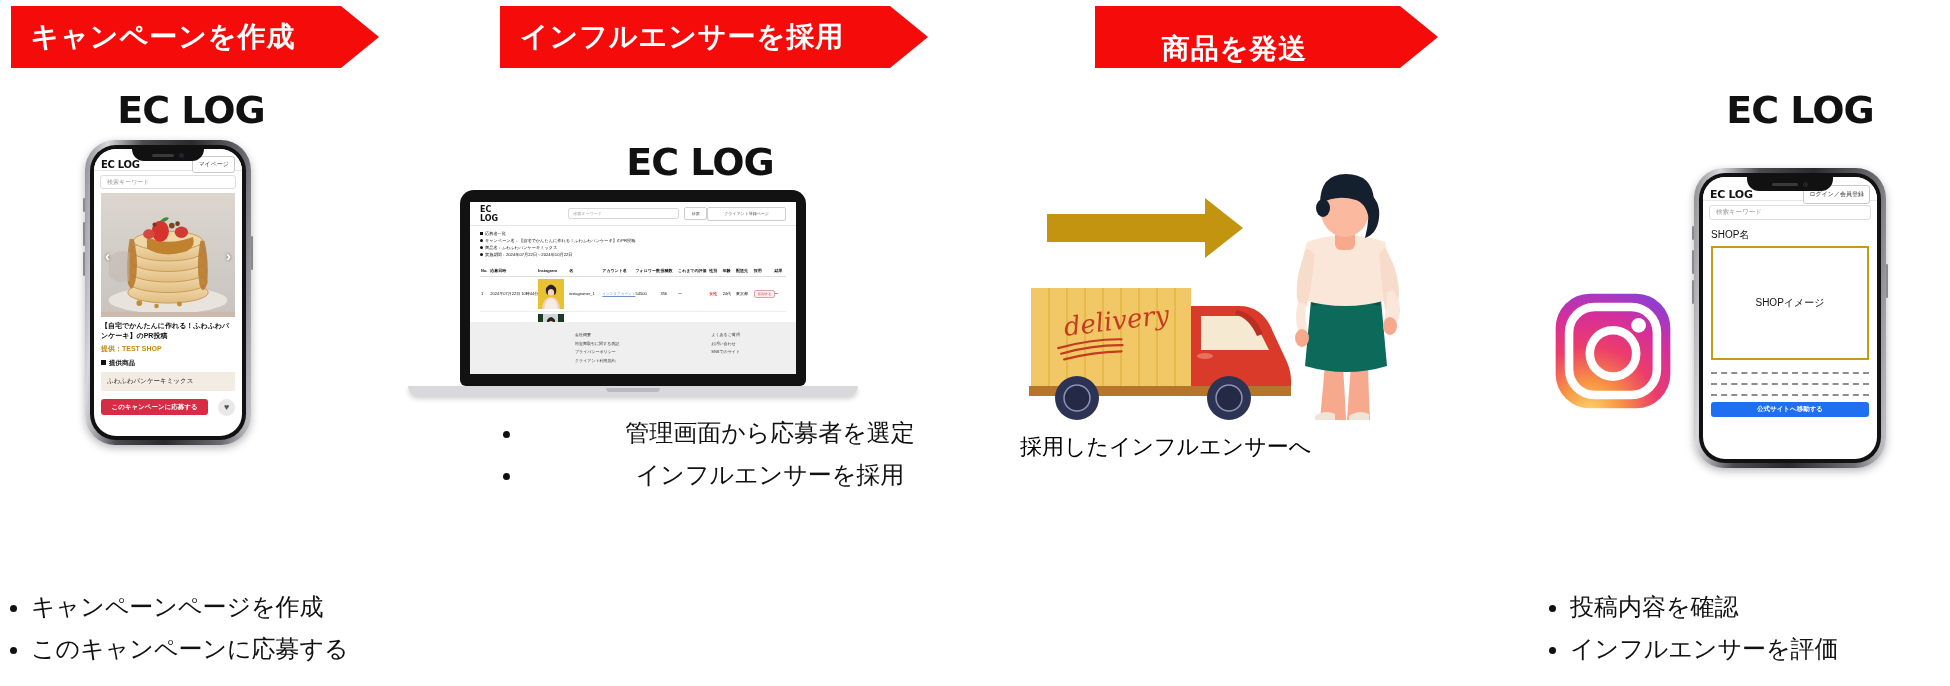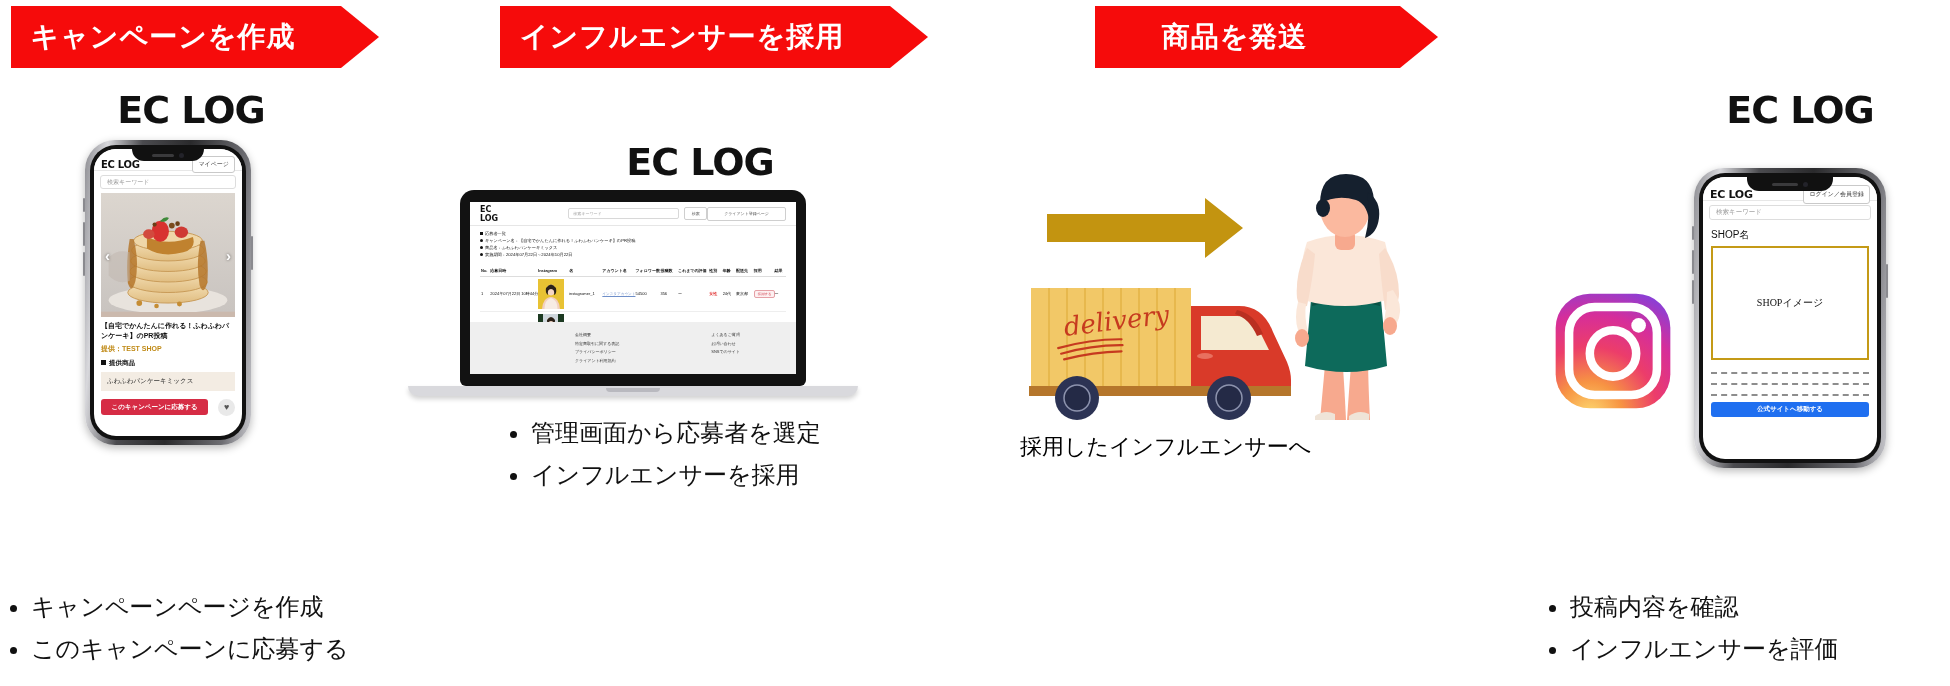--- a/index.html
+++ b/index.html
@@ -35,21 +35,21 @@
   }
   .banner .tip{
     position:absolute;right:-38px;top:0;
     width:0;height:0;
     border-top:31px solid transparent;
     border-bottom:31px solid transparent;
     border-left:38px solid #f60b0b;
   }
   .b1{margin:6px 150px 0 10px;}
   .b2{margin:6px 130px 0 10px;}
-  .b3{margin:6px 130px 0 75px;}
+  .b3{margin:6px 130px 0 75px;align-items:flex-end;}
   .b4{margin:6px 60px 0 10px;}
 
   
   .eclog{
     font-family:"DejaVu Sans",sans-serif;
     font-weight:bold;
     color:#111;
     letter-spacing:-1px;
     text-align:center;
   }
@@ -111,21 +111,21 @@
   .povide{color:#c08a16;font-weight:bold;padding:3px 7px 0;box-sizing:border-box;}
   .psec{color:#111;font-weight:bold;padding:5px 7px 0;box-sizing:border-box;}
   .pitem{background:#f3ece3;color:#222;margin:4px 7px 0;padding:5px 6px;box-sizing:border-box;}
   .applyrow{display:flex;align-items:center;gap:10px;padding:8px 7px 0;box-sizing:border-box;}
   .applybtn{background:#d62c45;color:#fff;border-radius:3px;text-align:center;
             display:flex;align-items:center;justify-content:center;font-weight:bold;}
   .heart{background:#e9e9e9;border-radius:50%;display:flex;align-items:center;justify-content:center;color:#555;}
 
   
   .shopname{color:#111;padding:4px 8px 0;box-sizing:border-box;}
-  .shopimg{border:2px solid #c49a16;margin:4px 8px 0;display:flex;align-items:center;justify-content:center;color:#111;box-sizing:border-box;font-family:Liberation Serif, serif;}
+  .shopimg{border:2px solid #c49a16;margin:4px 8px 0;display:flex;align-items:center;justify-content:center;color:#111;box-sizing:border-box;}
   .dashrow{margin:5px 8px 0;border-top:2px dashed #8d8d8d;}
   .gobtn{background:#1f6ff0;color:#fff;margin:6px 8px 0;border-radius:3px;
          display:flex;align-items:center;justify-content:center;font-weight:bold;}
 
   
   .laptop{position:absolute;}
   .lid{background:#121212;border-radius:14px 14px 6px 6px;padding:12px 10px 12px;box-sizing:border-box;}
   .lscreen{background:#fff;height:100%;overflow:hidden;position:relative;}
   .base{background:#d9d9dd;border-radius:0 0 10px 10px;position:relative;
         box-shadow:0 3px 5px rgba(0,0,0,.18);}
@@ -420,21 +420,21 @@
               <div>お問い合わせ</div>
               <div>SNSでのサイト</div>
             </div>
           </div>
 
         </div>
       </div>
       <div class="base" style="width:450px;height:10px;margin-left:0;"></div>
     </div>
 
-    <div class="bullets" style="left:13px;top:412px;width:520px;">
+    <div class="bullets" style="left:6px;top:412px;width:520px;text-align:center;">
       <ul style="padding-left:28px;">
         <li>管理画面から応募者を選定</li>
         <li>インフルエンサーを採用</li>
       </ul>
     </div>
   </div>
 
   <div class="col col3">
 
     <div class="banner b3">

